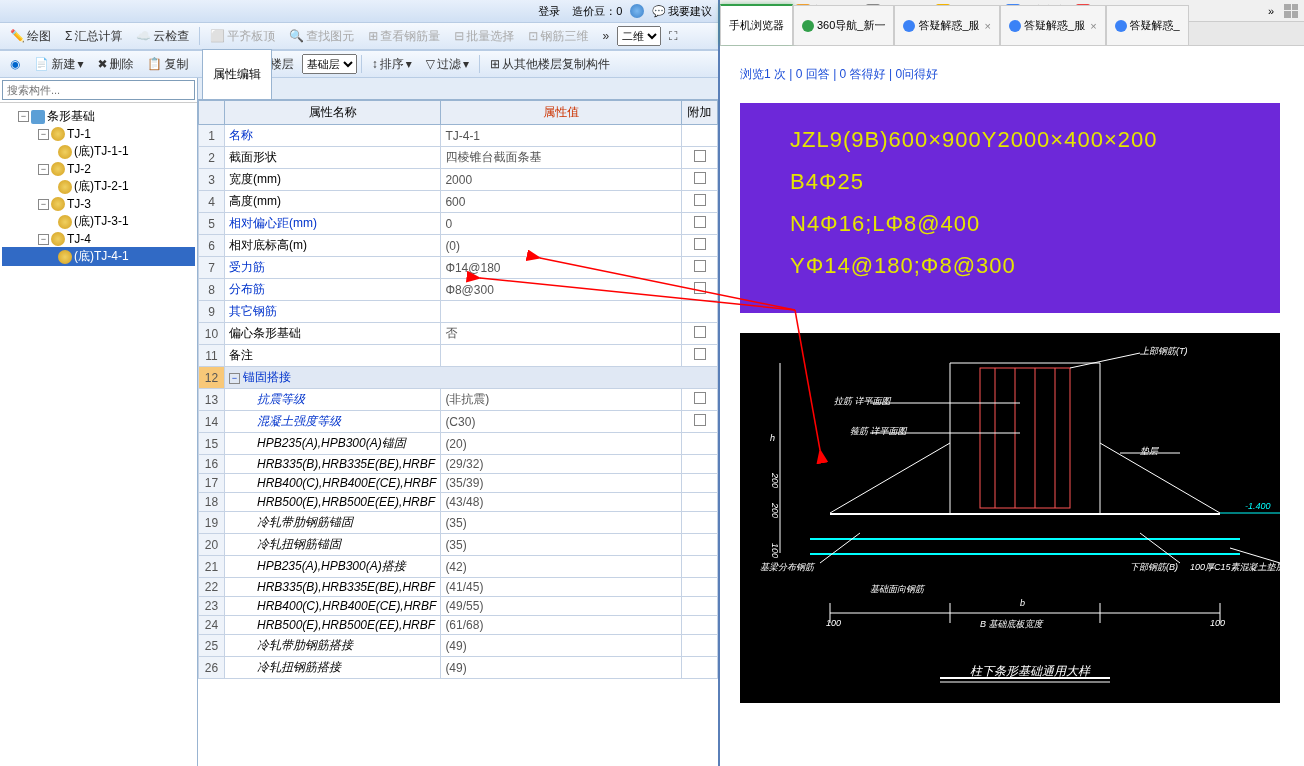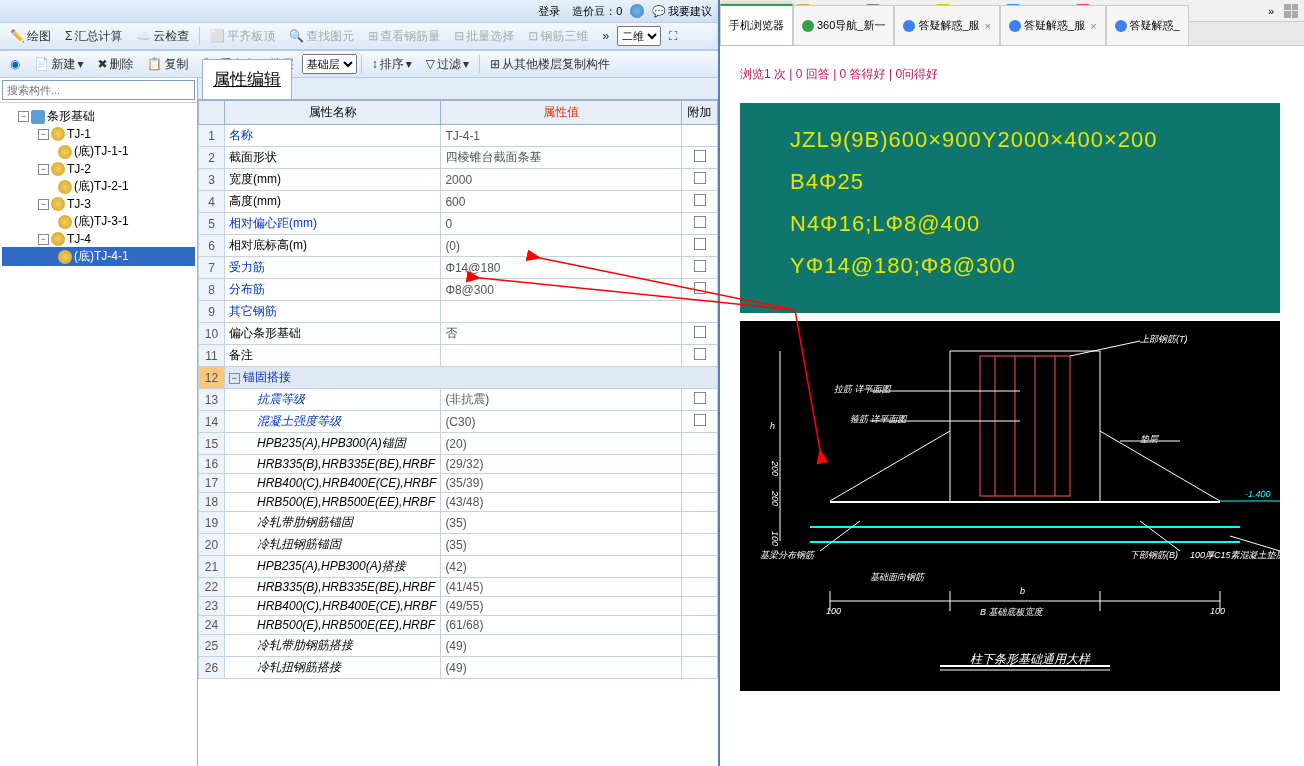--- a/index.html
+++ b/index.html
@@ -27,21 +27,21 @@
 .tree-item.i1 { padding-left: 16px; }
 .tree-item.i2 { padding-left: 36px; }
 .tree-item.i3 { padding-left: 56px; }
 .tree-item.selected { background: #316ac5; color: #fff; }
 .tree-toggle { width: 11px; height: 11px; border: 1px solid #888; display: inline-flex; align-items: center; justify-content: center; font-size: 9px; line-height: 1; background: #fff; color: #555; }
 .tree-icon { width: 14px; height: 14px; background: radial-gradient(#f0d060, #d4a020); border-radius: 50%; display: inline-block; }
 .tree-icon.folder { background: #5c9fd6; border-radius: 2px; }
 
 .prop-panel { flex: 1; display: flex; flex-direction: column; }
 .tab-strip { height: 22px; background: #e3ecf7; display: flex; align-items: flex-end; padding-left: 4px; border-bottom: 1px solid #99b4d1; }
-.tab { padding: 8px 10px; background: #fff; border: 1px solid #99b4d1; border-bottom: none; font-size: 17px; cursor: pointer; text-decoration: underline; }
+.tab { padding: 16px 10px; background: #fff; border: 1px solid #99b4d1; border-bottom: none; font-size: 12px; cursor: pointer; }
 .prop-grid { flex: 1; overflow: auto; }
 .prop-grid table { width: 100%; border-collapse: collapse; font-size: 12px; }
 .prop-grid th { background: #e8eef7; border: 1px solid #99b4d1; padding: 3px; font-weight: normal; text-align: center; }
 .prop-grid td { border: 1px solid #c5d2e4; padding: 2px 4px; height: 18px; }
 .prop-grid td.num { background: #eef3fa; text-align: center; width: 26px; color: #555; }
 .prop-grid td.name { width: 180px; }
 .prop-grid td.name.blue { color: #0033cc; }
 .prop-grid td.name.indent { padding-left: 32px; font-style: italic; }
 .prop-grid td.val { color: #555; }
 .prop-grid td.check { width: 36px; text-align: center; }
@@ -57,22 +57,22 @@
 .grid-icon { width: 14px; height: 14px; display: grid; grid-template: 1fr 1fr / 1fr 1fr; gap: 1px; }
 .grid-icon span { background: #aaa; }
 .browser-tabs { height: 24px; background: #e8e8e8; display: flex; align-items: flex-end; border-bottom: 1px solid #ccc; }
 .btab { padding: 12px 8px; border: 1px solid #ccc; border-bottom: none; background: #f5f5f5; font-size: 11px; display: flex; align-items: center; gap: 3px; cursor: pointer; min-width: 0; }
 .btab.active { background: #fff; border-top: 2px solid #329f4a; box-shadow: 0 0 5px rgba(50,159,74,0.5); }
 .btab .close { color: #888; cursor: pointer; margin-left: 2px; }
 .btab-icon { width: 12px; height: 12px; border-radius: 50%; background: #329f4a; display: inline-block; flex-shrink: 0; }
 .btab-icon.blue { background: #3b82f6; }
 
 .page-content { flex: 1; background: #fff; padding: 20px 10px 10px 20px; position: relative; }
-.stats { font-size: 12px; color: #be185d; margin-bottom: 20px; }
-.cad1 { background: #0f766e; position: relative; height: 210px; width: 540px; margin-bottom: 8px; }
+.stats { font-size: 12px; color: #1d4ed8; margin-bottom: 20px; }
+.cad1 { background: #6d28d9; position: relative; height: 210px; width: 540px; margin-bottom: 20px; }
 .cad-text { color: #e5e500; font-family: "Arial Narrow", sans-serif; font-size: 22px; letter-spacing: 1px; position: absolute; }
 .cad2 { background: #000; position: relative; height: 370px; width: 540px; overflow: hidden; font-style: italic; }
 .cad-label { position: absolute; color: #fff; font-size: 9px; font-family: sans-serif; white-space: nowrap; }
 
 
 .arrow-svg { position: absolute; top: 0; left: 0; pointer-events: none; z-index: 100; }
 </style>
 </head>
 <body>
 

